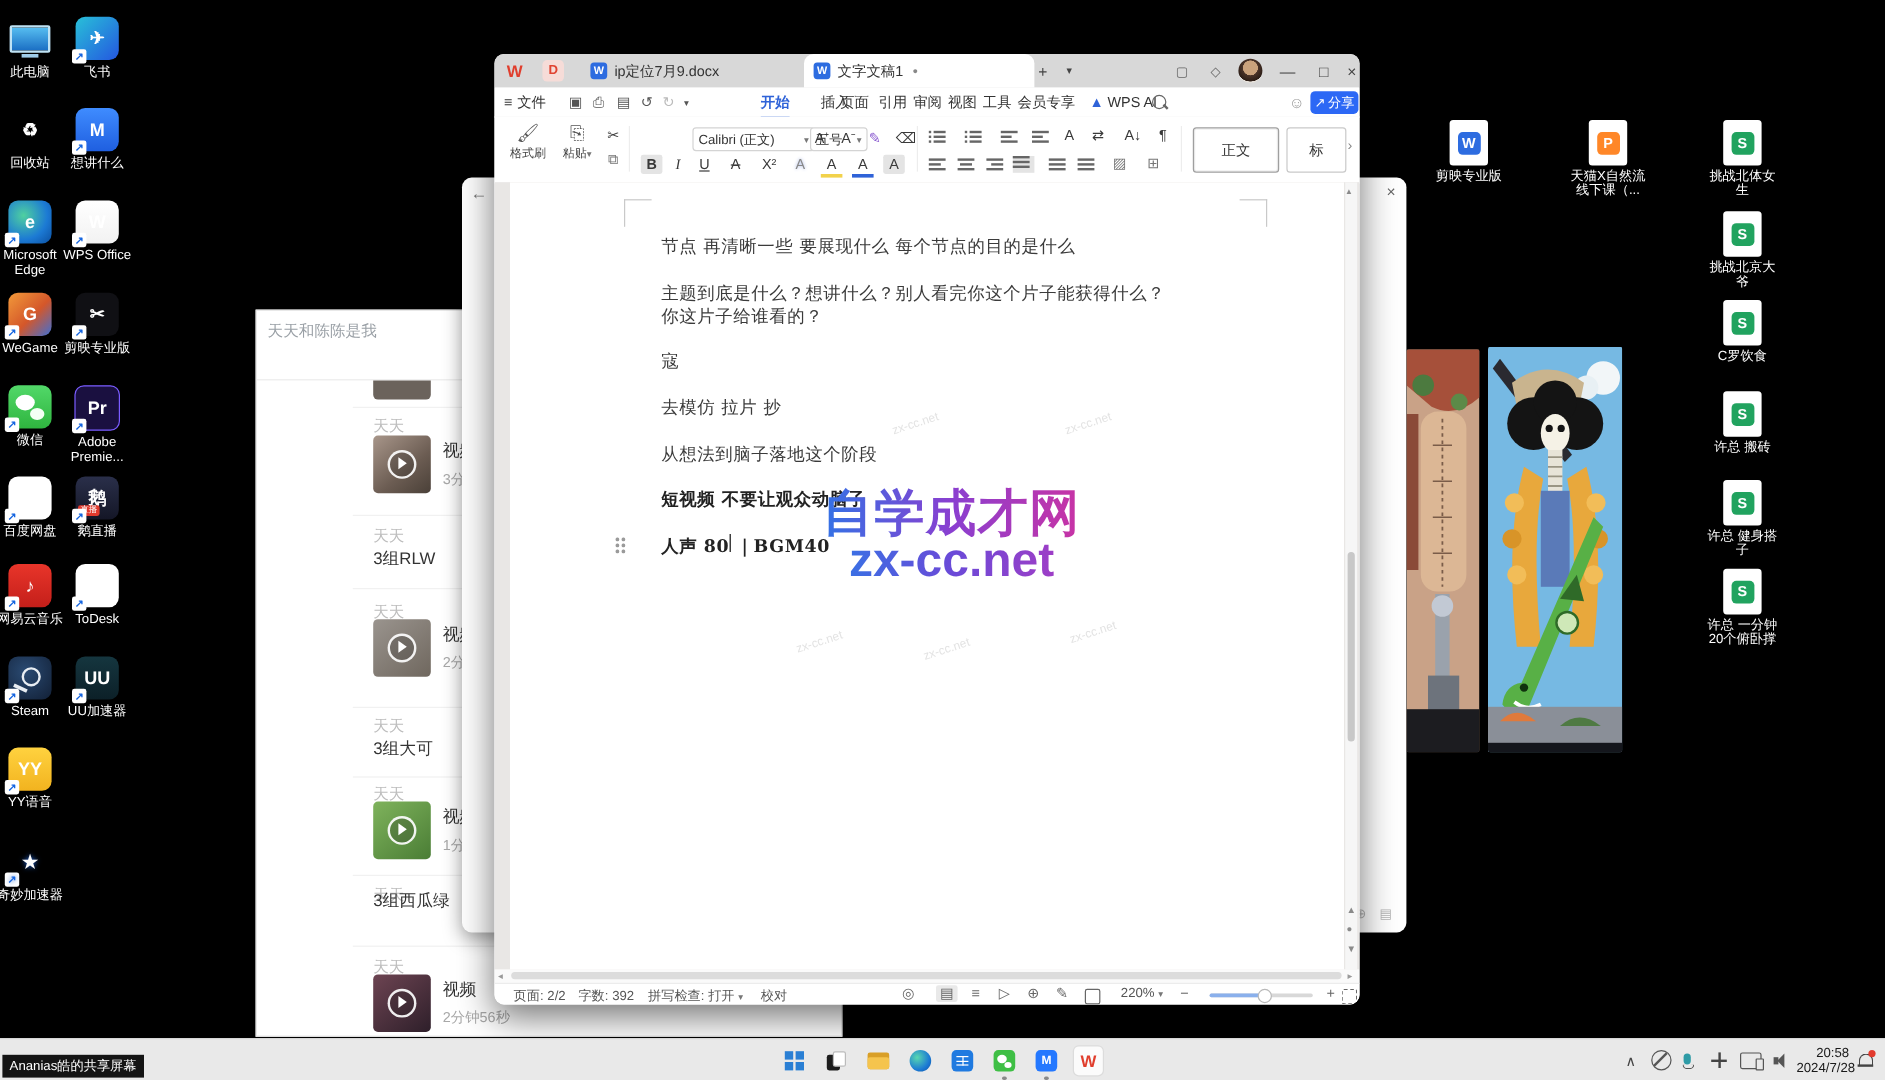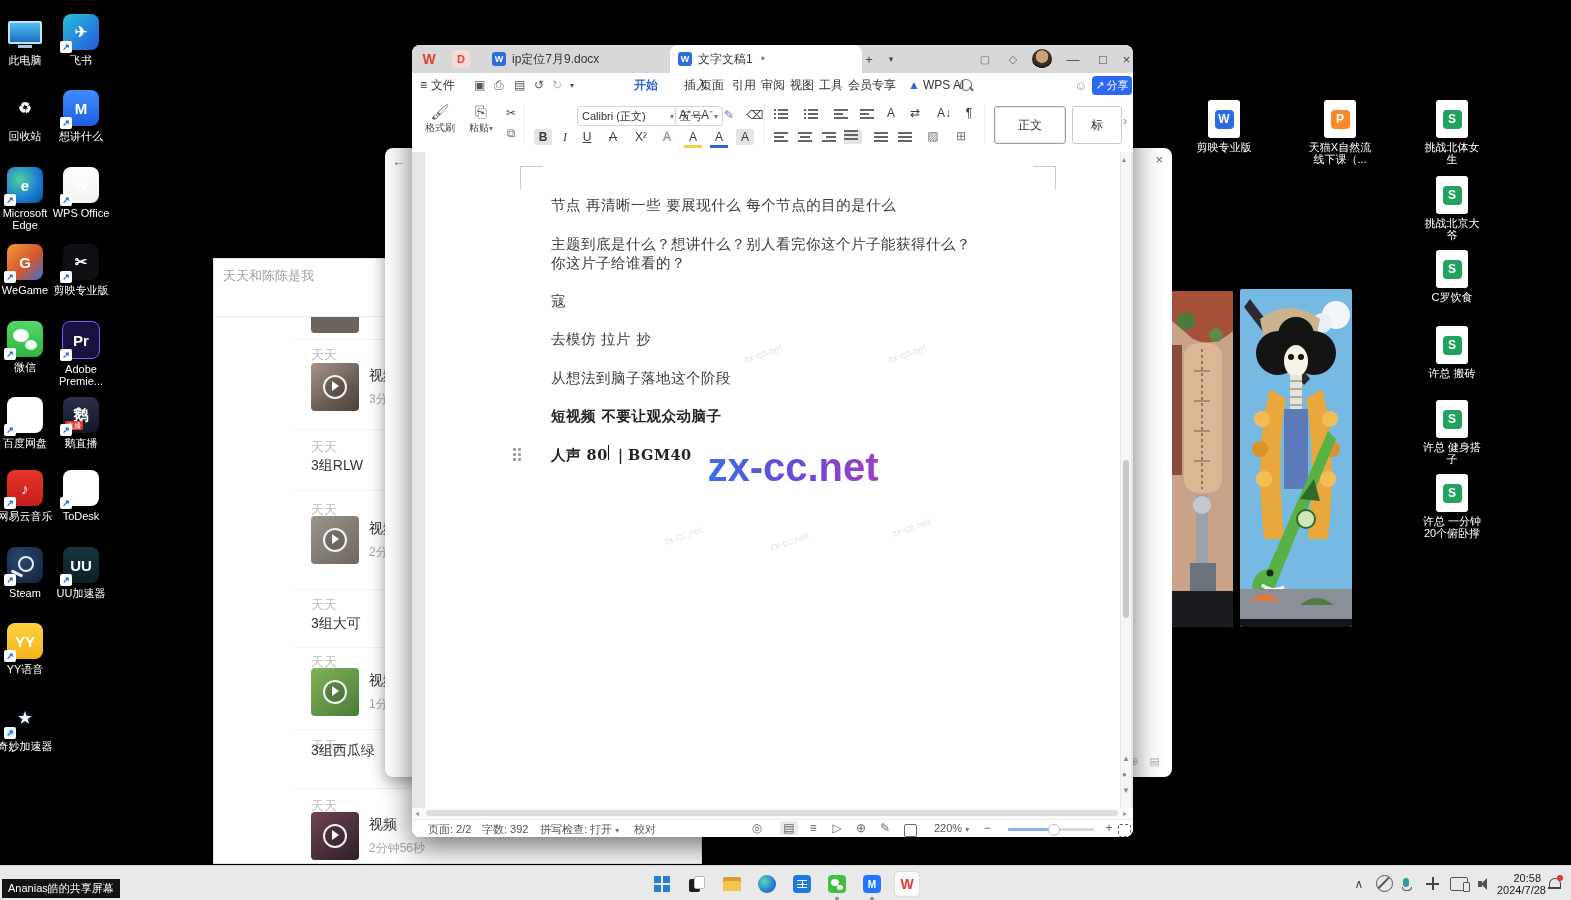--- a/index.html
+++ b/index.html
@@ -664,20 +664,21 @@
         <div class="docline b" style="top:294px">人声 80 ｜BGM40</div>
         <div class="caretline" style="left:183px;top:293px"></div>
         <div class="draghandle" style="left:88px;top:296px"></div>
 
         <div class="wmfaint" style="left:318px;top:196px">zx-cc.net</div>
         <div class="wmfaint" style="left:462px;top:196px">zx-cc.net</div>
         <div class="wmfaint" style="left:238px;top:378px">zx-cc.net</div>
         <div class="wmfaint" style="left:344px;top:384px">zx-cc.net</div>
         <div class="wmfaint" style="left:466px;top:370px">zx-cc.net</div>
 
+        <div class="wm" style="left:248px;top:248px;width:240px;font-size:42px;letter-spacing:1px">自学成才网</div>
         <div class="wm wm2" style="left:252px;top:293px;width:232px;font-size:40px">zx-cc.net</div>
       </div>
     </div>
 
     <div id="vsb">
       <div class="ar" style="top:3px">▴</div>
       <div class="thumb"></div>
       <div class="ar" style="top:602px">▲</div>
       <div class="ar" style="top:618px">●</div>
       <div class="ar" style="top:634px">▼</div>

